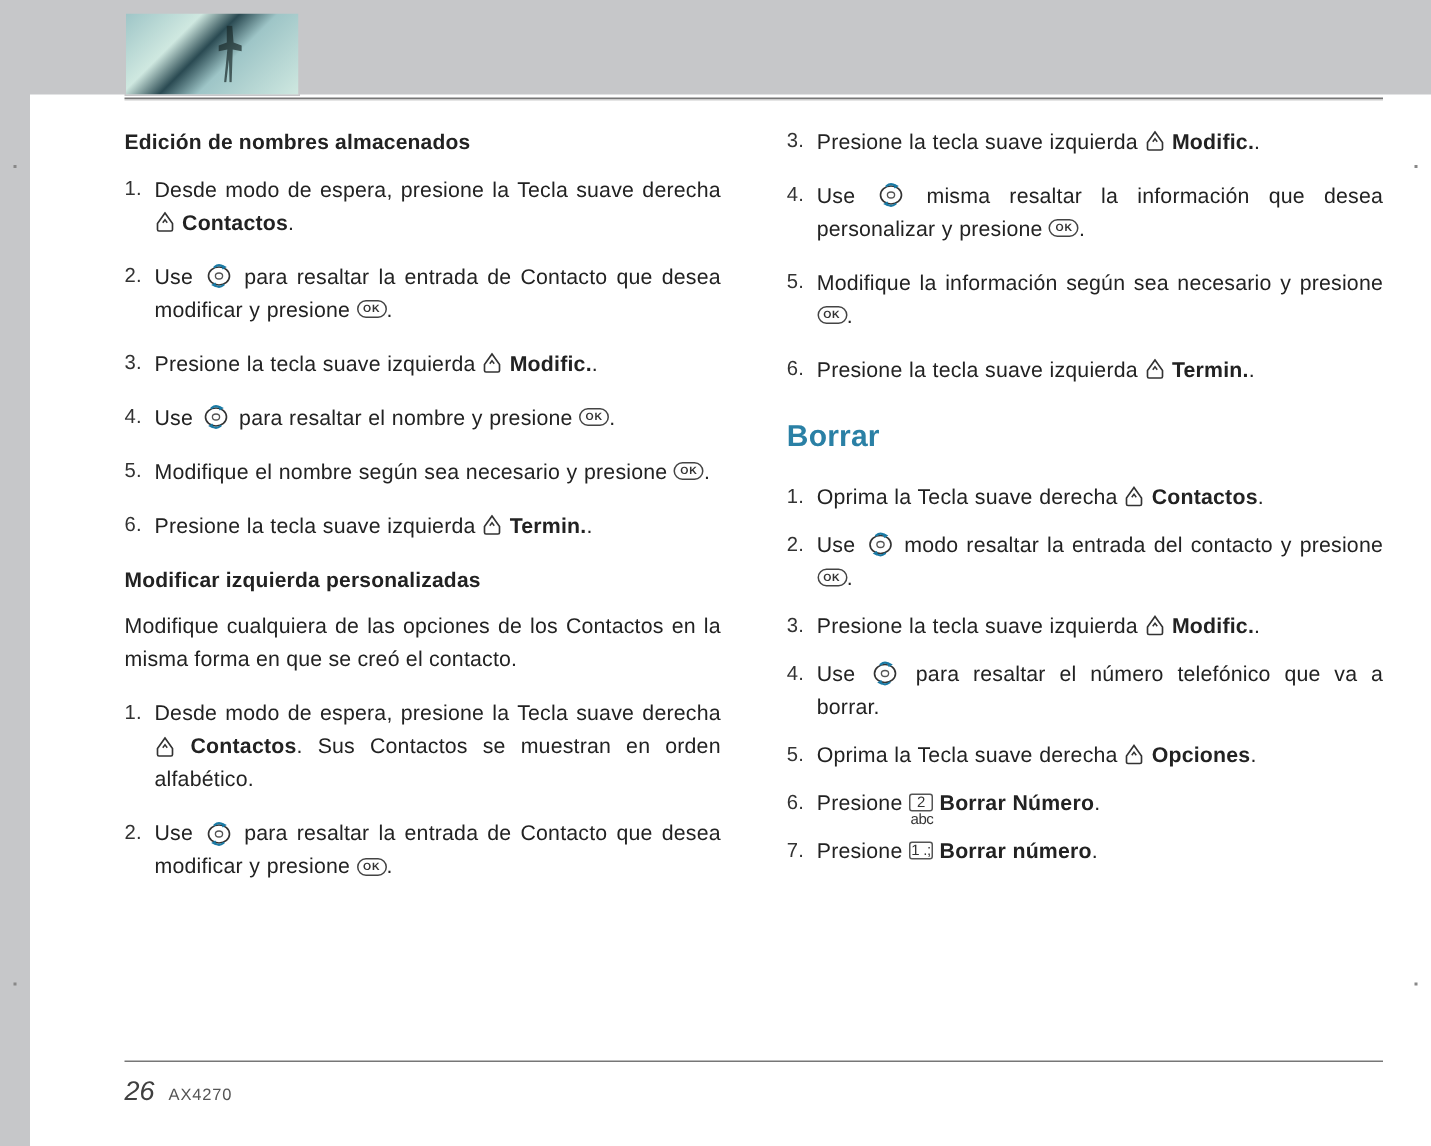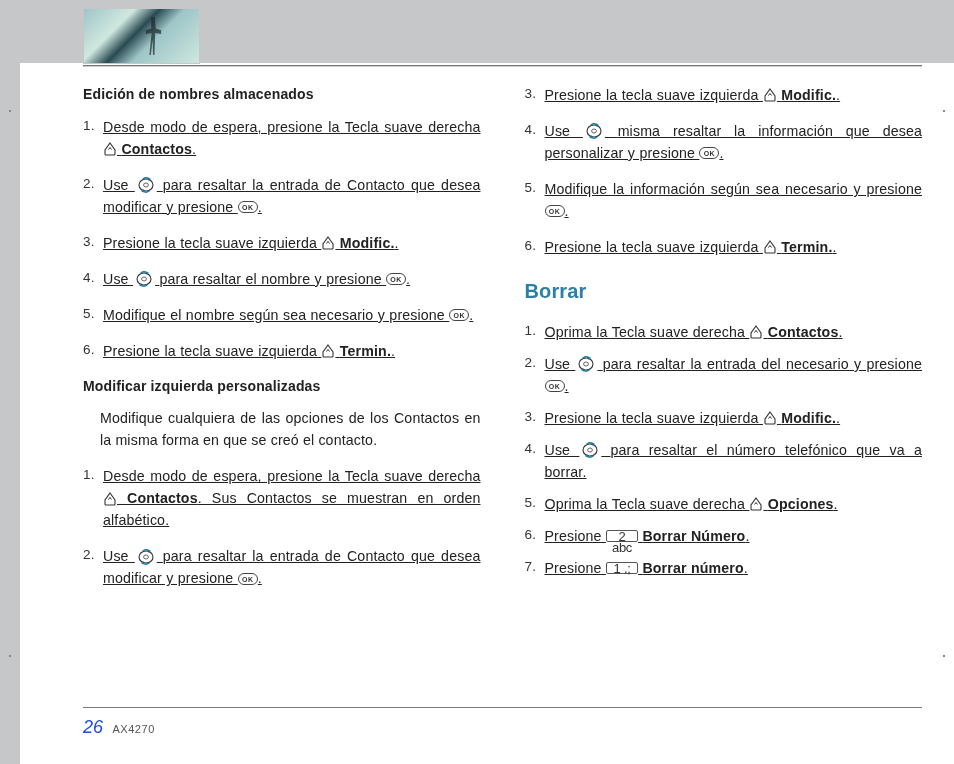--- a/index.html
+++ b/index.html
@@ -76,33 +76,32 @@
     counter-reset: li;
   }
   .ol > li {
     counter-increment: li;
     position: relative;
     padding-left: 20px;
     margin: 0 0 14px 0;
     text-align: justify;
     text-justify: inter-word;
     word-spacing: 0.02em;
-    text-decoration: underline;
   }
   .ol.tight > li { margin-bottom: 10px; }
   .ol > li::before {
     content: counter(li) ".";
     position: absolute;
     left: 0;
     top: 0;
     font-size: 13.5px;
     color: #333;
   }
   .para {
-    margin: 0 0 14px 17px;
+    margin: 0 0 14px 0;
     text-align: justify;
   }
   .sect-title {
     color: #2a80a5;
     font-weight: bold;
     font-size: 20px;
     margin: 18px 0 14px 0;
     break-before: avoid;
   }
   .sub2 {
@@ -134,24 +133,24 @@
     font-weight: bold;
     line-height: 11px;
     text-align: center;
     color: #333;
     background: #fff;
     box-sizing: border-box;
     letter-spacing: 0.5px;
   }
   
   .ic-key {
-    width: 32px; height: 12px;
+    width: 16px; height: 12px;
     border: 1px solid #555;
     border-radius: 2px;
-    font-size: 13px;
+    font-size: 10px;
     line-height: 11px;
     text-align: center;
     color: #333;
     background: #fff;
     box-sizing: border-box;
     font-family: Arial, sans-serif;
     letter-spacing: -0.3px;
   }
   b { font-weight: bold; }
   .divider-bot {
@@ -162,21 +161,21 @@
   }
   .footer {
     position: absolute;
     bottom: 26px; left: 63px;
     font-size: 12px;
     color: #333;
   }
   .footer .pno {
     font-size: 18px;
     font-style: italic;
-    color: #1d4ed8;
+    color: #404040;
     margin-right: 6px;
   }
   .footer .model {
     font-size: 11px;
     color: #555;
     letter-spacing: 0.05em;
   }
   
   .tick {
     position: absolute;
@@ -312,21 +311,21 @@
           <span class="icon ic-soft"><svg width="14" height="14">
                 <use href="#softkey-g"></use>
               </svg></span>
           <b> Contactos</b><span>.</span>
         </li>
         <li>
           <span>Use </span>
           <span class="icon ic-nav"><svg width="22" height="18">
                 <use href="#nav-g"></use>
               </svg></span>
-          <span> para resaltar la entrada del necesario y presione </span>
+          <span> modo resaltar la entrada del contacto y presione </span>
           <span class="icon ic-ok">OK</span><span>.</span>
         </li>
         <li>
           <span>Presione la tecla suave izquierda </span>
           <span class="icon ic-soft"><svg width="14" height="14">
                 <use href="#softkey-g"></use>
               </svg></span>
           <b> Modific.</b><span>.</span>
         </li>
         <li>

